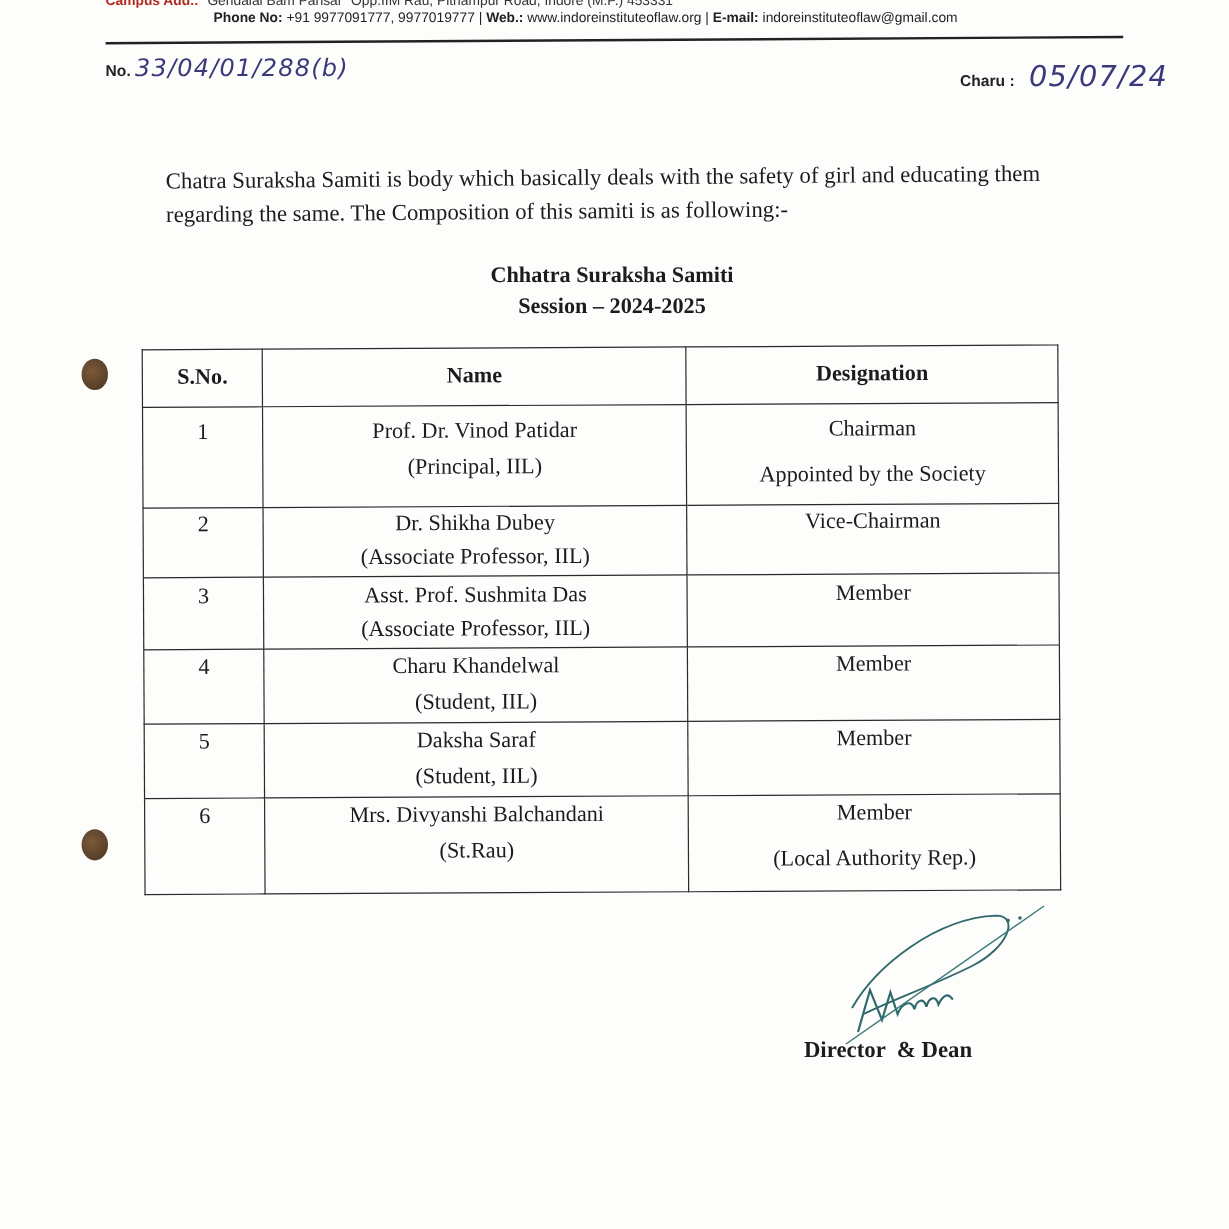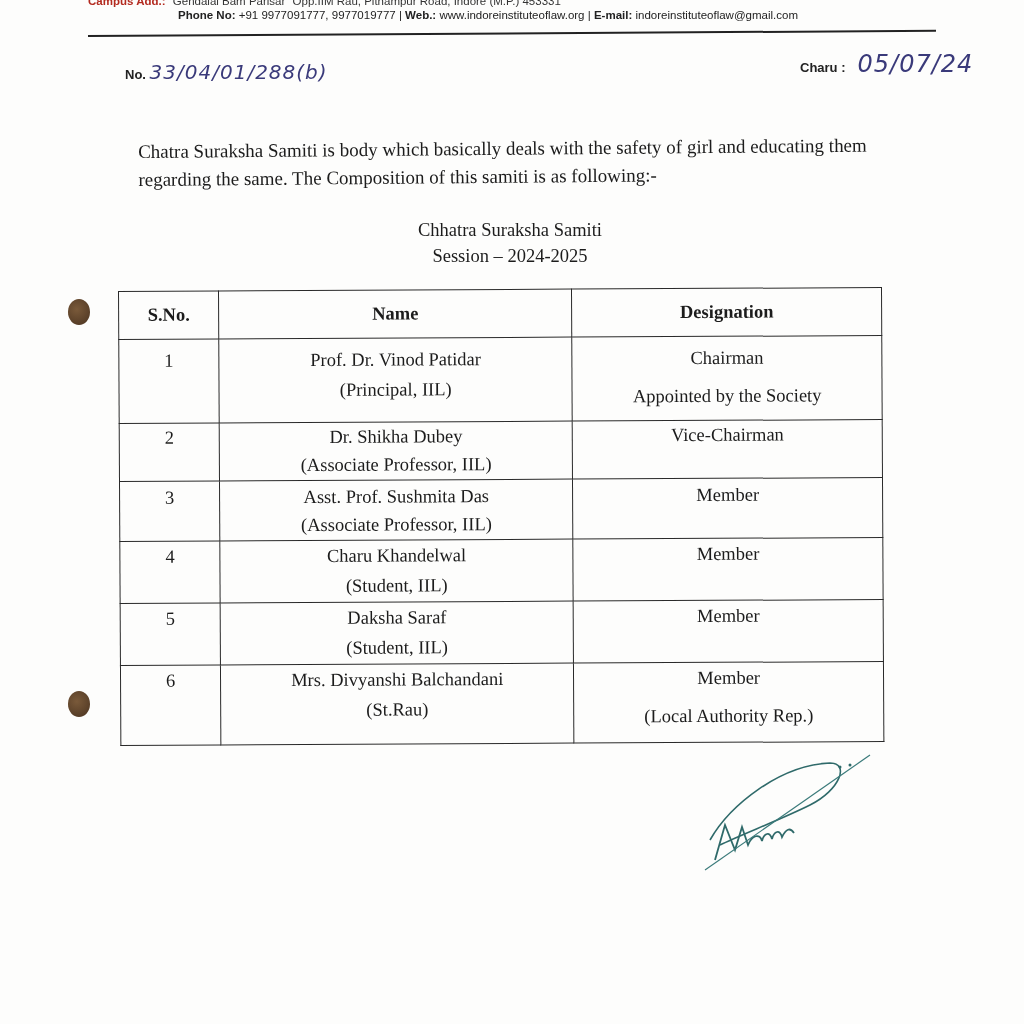--- a/index.html
+++ b/index.html
@@ -17,39 +17,39 @@
     .contact-line {
       position: absolute; left: 178px; top: 9px; white-space: nowrap;
       font-family: "Liberation Sans", sans-serif; font-size: 11.5px; color: #222;
     }
     .contact-line b { font-weight: bold; }
     .header-rule {
       position: absolute; left: 88px; top: 35px; width: 848px; height: 2px;
       background: #222; transform: rotate(-0.35deg); transform-origin: left center;
     }
     .ref-no {
-      position: absolute; left: 88px; top: 60px;
-      font-family: "Liberation Sans", sans-serif; font-size: 13px; font-weight: bold; color: #222; margin-left: 37px;
+      position: absolute; left: 88px; top: 44px;
+      font-family: "Liberation Sans", sans-serif; font-size: 13px; font-weight: bold; color: #222;
     }
     .ref-no .hand, .date .hand {
       font-family: "DejaVu Sans", sans-serif; font-weight: normal; color: #3a3a7a;
       font-style: italic; font-size: 20px; letter-spacing: 1px;
     }
     .date {
       position: absolute; left: 800px; top: 50px;
       font-family: "Liberation Sans", sans-serif; font-size: 13px; font-weight: bold; color: #222;
     }
     .date .hand { font-size: 24px; margin-left: 12px; }
     .intro {
       position: absolute; left: 138px; top: 138px; width: 770px;
       font-size: 19px; line-height: 28px; transform: rotate(-0.5deg); transform-origin: left top;
     }
     .title-block {
       position: absolute; left: 0; top: 217px; width: 1024px; text-align: center;
-      font-weight: normal; font-size: 18.5px; line-height: 26px;
+      font-weight: bold; font-size: 18.5px; line-height: 26px;
     }
     .title-block div { position: relative; left: -2px; }
     .punch-hole {
       position: absolute; width: 22px; height: 26px; border-radius: 50%;
       background: radial-gradient(circle at 40% 40%, #7a5a3a, #4a3320);
     }
     .hole-top { left: 68px; top: 299px; }
     .hole-bottom { left: 68px; top: 691px; }
     table.committee {
       position: absolute; left: 118px; top: 291px; width: 764px;
@@ -195,13 +195,14 @@
 
 <svg class="signature" viewBox="0 0 190 130">
   <path d="M20 95 C 40 60, 90 20, 140 18 C 160 18, 150 45, 120 60 C 90 75, 50 90, 30 100" fill="none" stroke="#2f6a6a" stroke-width="1.6"></path>
   <path d="M25 115 L 35 80 L 45 105 L 52 82 L 58 100 C 62 90, 70 88, 72 96 C 74 88, 80 86, 82 94 C 84 86, 90 84, 92 92 C 96 84, 100 82, 104 88" fill="none" stroke="#2f6a6a" stroke-width="1.8"></path>
   <path d="M15 125 L 180 10" fill="none" stroke="#3a7a7a" stroke-width="1.2"></path>
   <circle cx="150" cy="22" r="1.5" fill="#2f6a6a"></circle>
   <circle cx="160" cy="20" r="1.5" fill="#2f6a6a"></circle>
 </svg>
 
 <div class="signatory">
+  <div style="white-space:pre;">Director  &amp; Dean</div>
 </div>
 
 </body></html>

